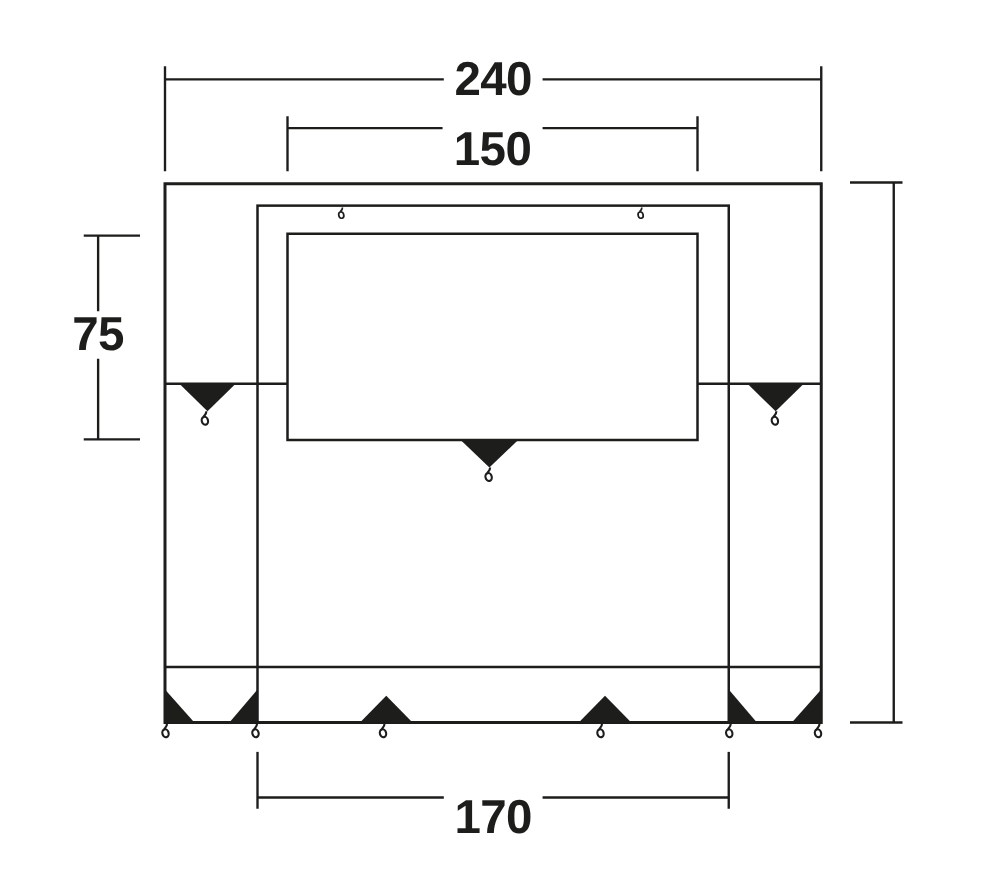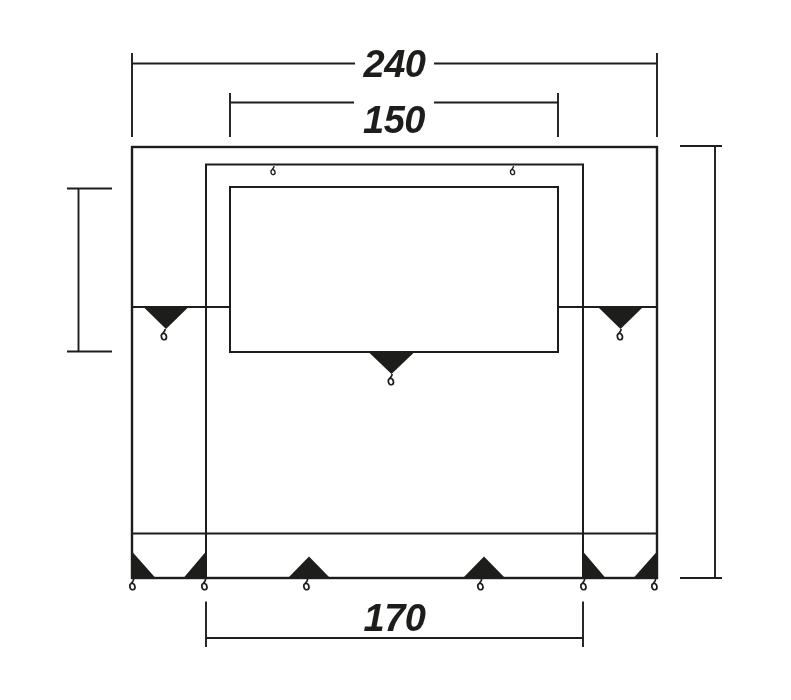--- a/index.html
+++ b/index.html
@@ -4,21 +4,20 @@
 <style>
   :root { --line: #1d1d1b; --bg: #ffffff; }
   html, body { margin: 0; padding: 0; background: var(--bg); }
   .stage {
     position: relative;
     width: 791px;
     height: 700px;
     background: var(--bg);
     overflow: hidden;
     font-family: "Liberation Sans", sans-serif;
-    font-style: italic;
   }
   .diagram-svg {
     position: absolute;
     left: 0; top: 0;
     color: var(--line);
   }
   .dim-label {
     position: absolute;
     transform: translate(-50%, -50%);
     background: var(--bg);
@@ -108,17 +107,18 @@
         <path d="M583,601.5 V647"></path>
         <path d="M206,638 H583"></path>
       </g>
     </g>
   </svg>
 
   <div class="dim-label" style="left:394.5px; top:64px;">240</div>
 
   <div class="dim-label" style="left:394px; top:120px;text-align:right;">150</div>
 
+  <div class="dim-label" style="left:78.5px; top:268px;">75</div>
 
 
-  <div class="dim-label" style="left:394.5px; top:618px;">170</div>
+  <div class="dim-label" style="left:394.5px; top:654px;">170</div>
 
 </div>
 
 </body></html>

